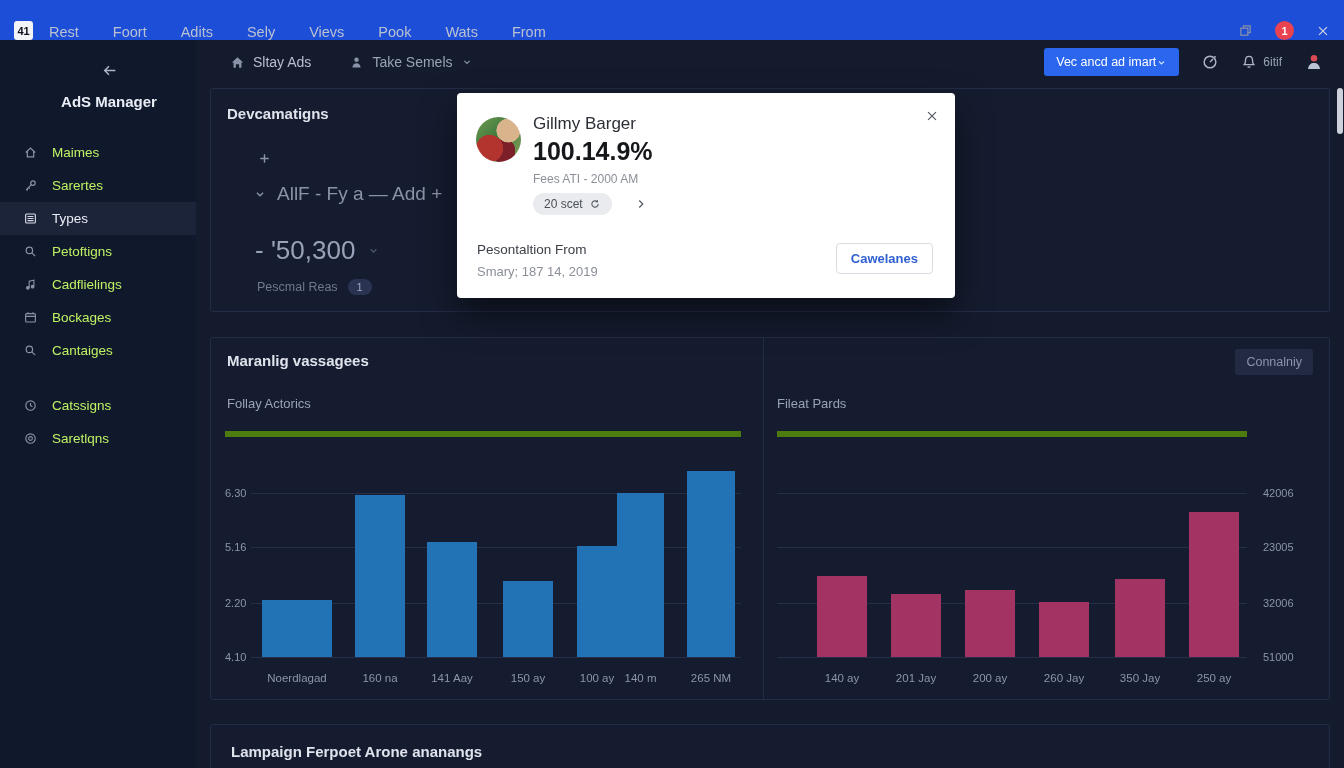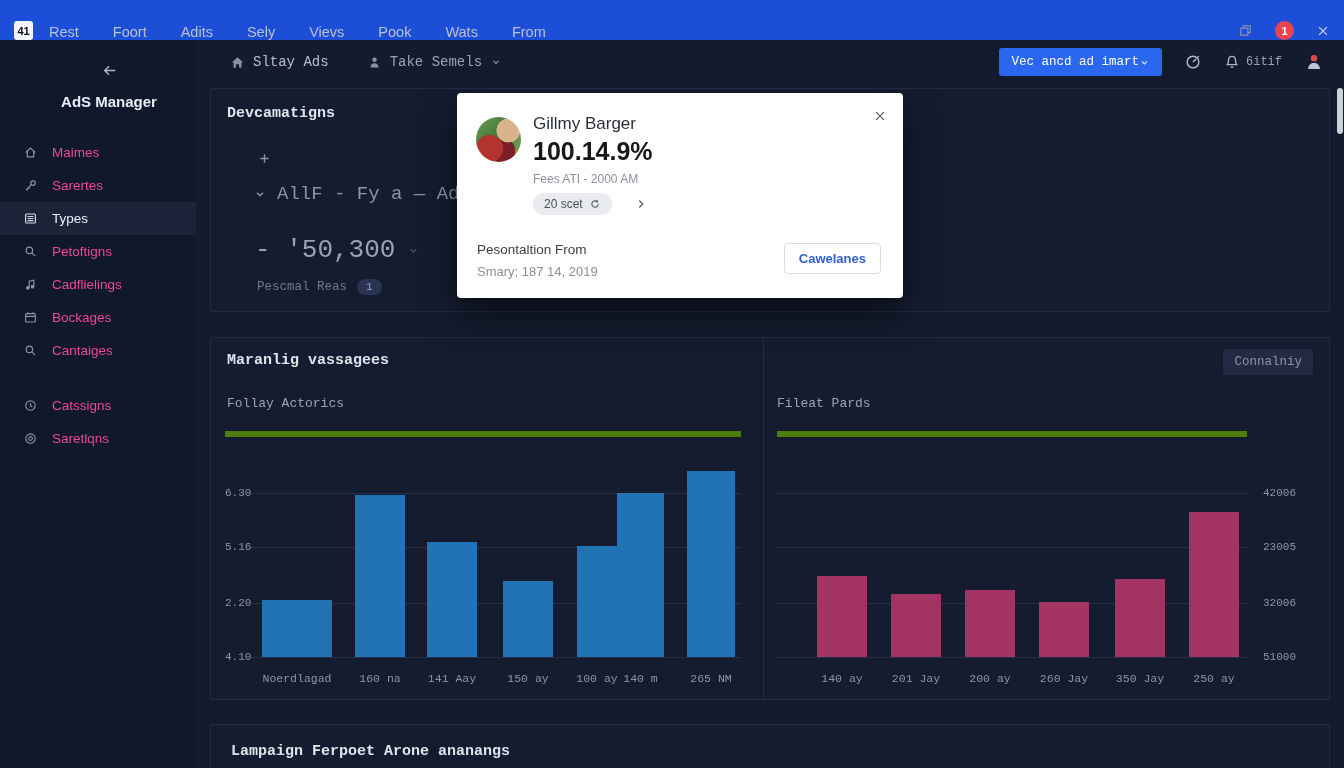--- a/index.html
+++ b/index.html
@@ -36,28 +36,28 @@
     background:#10182b;
   }
   .side-head {
     display:flex; align-items:center; gap:14px; padding:22px 0 0 22px;
     color:#e9edf5; font-size:15px; font-weight:bold;flex-direction:column;
   }
   .side-head .ico { color:#aeb5c6; }
   .side-items { margin-top:26px; }
   .side-item {
     display:flex; align-items:center; gap:14px; height:33px; padding-left:23px;
-    font-size:13.5px; color:#ec4899; cursor:default;
+    font-size:13.5px; color:#bef264; cursor:default;
   }
   .side-item.selected { background:#1c2439; color:#e9edf5; }
   .side-item.selected .ico { color:#d7dce8; }
   .side-item.gap { margin-top:22px; }
 
   
-  .content { position:absolute; left:196px; top:40px; width:1148px; height:728px;font-family:Liberation Mono, monospace; }
+  .content { position:absolute; left:196px; top:40px; width:1148px; height:728px; }
 
   .topbar {
     position:absolute; left:0; top:0; width:1148px; height:44px;
     display:flex; align-items:center; padding:0 20px 0 34px;
   }
   .tb-item { display:flex; align-items:center; gap:8px; font-size:14px; color:#b8bfce; }
   .tb-item.account { margin-left:38px; color:#9aa2b6; }
   .tb-right { margin-left:auto; display:flex; align-items:center; gap:22px; }
   .btn-primary {
     background:#2b66ee; color:#fff; border:none; border-radius:3px;
@@ -111,21 +111,21 @@
   .gridline { position:absolute; left:26px; right:0; height:1px; background:#262e49; }
   .plot.right-ticks .gridline { left:0; right:0; }
   .ytick { position:absolute; font-size:11px; color:#8d95aa; transform:translateY(-50%); }
   .bar { position:absolute; bottom:0; }
   .xlabel { position:absolute; font-size:11.5px; color:#8d95aa; transform:translateX(-50%); white-space:nowrap; }
 
   .pb-title { position:absolute; left:20px; top:18px; }
 
   
   .modal {
-    position:absolute; left:457px; top:93px; width:446px; height:205px;
+    position:absolute; left:457px; top:93px; width:498px; height:205px;
     background:#ffffff; border-radius:4px;
     box-shadow:0 16px 34px rgba(0,0,0,.5);
     color:#17191d;
   }
   .modal-close { position:absolute; right:16px; top:16px; color:#555a63; cursor:pointer; }
   .modal-avatar {
     position:absolute; left:19px; top:24px; width:45px; height:45px; border-radius:50%;
     background:
       radial-gradient(circle at 72% 30%, #d9b38c 0 26%, transparent 27%),
       radial-gradient(circle at 30% 70%, #b3342e 0 30%, transparent 31%),

